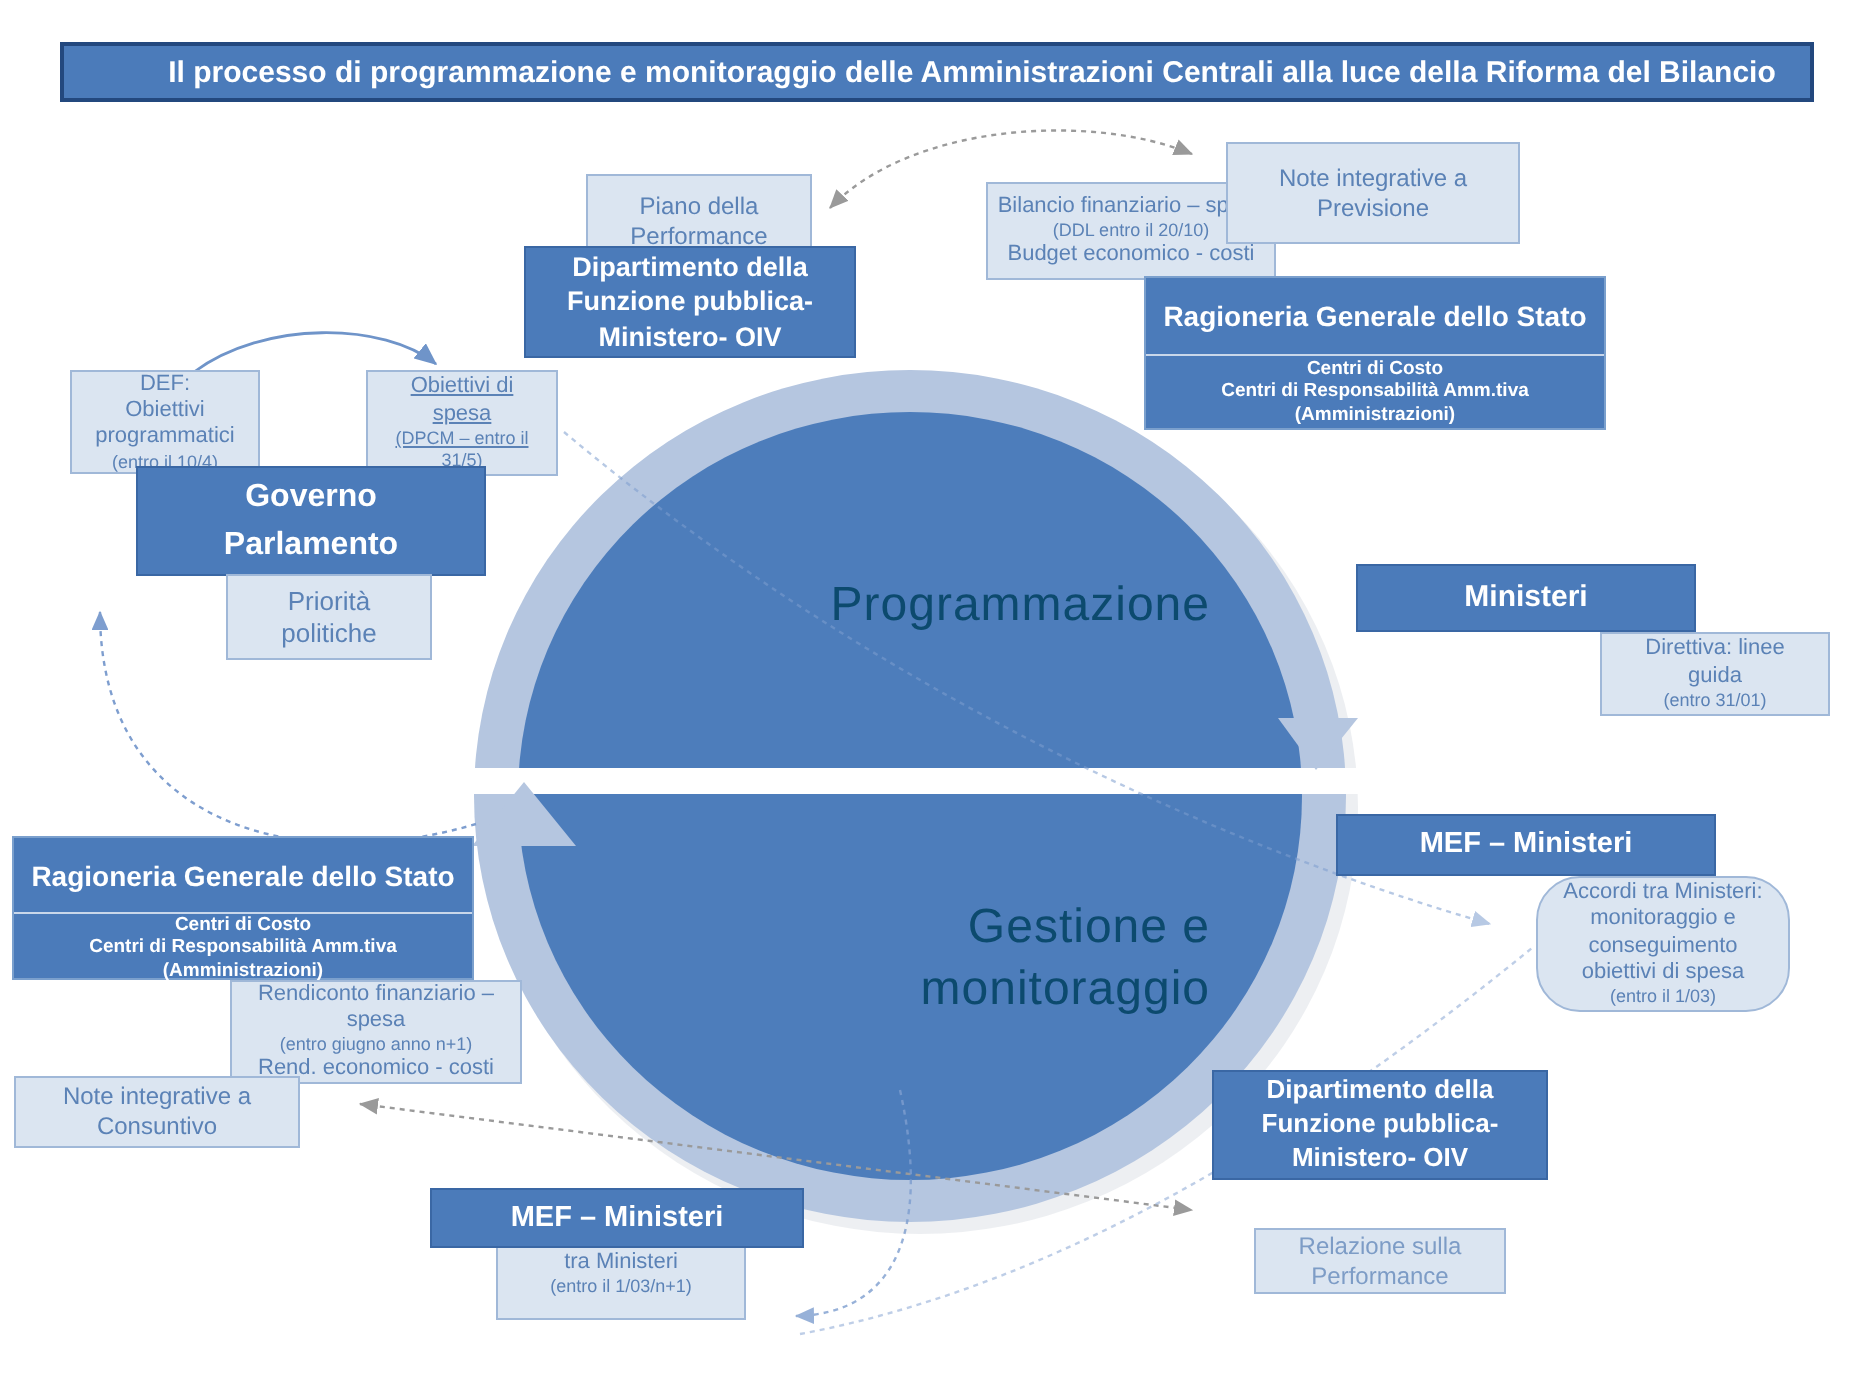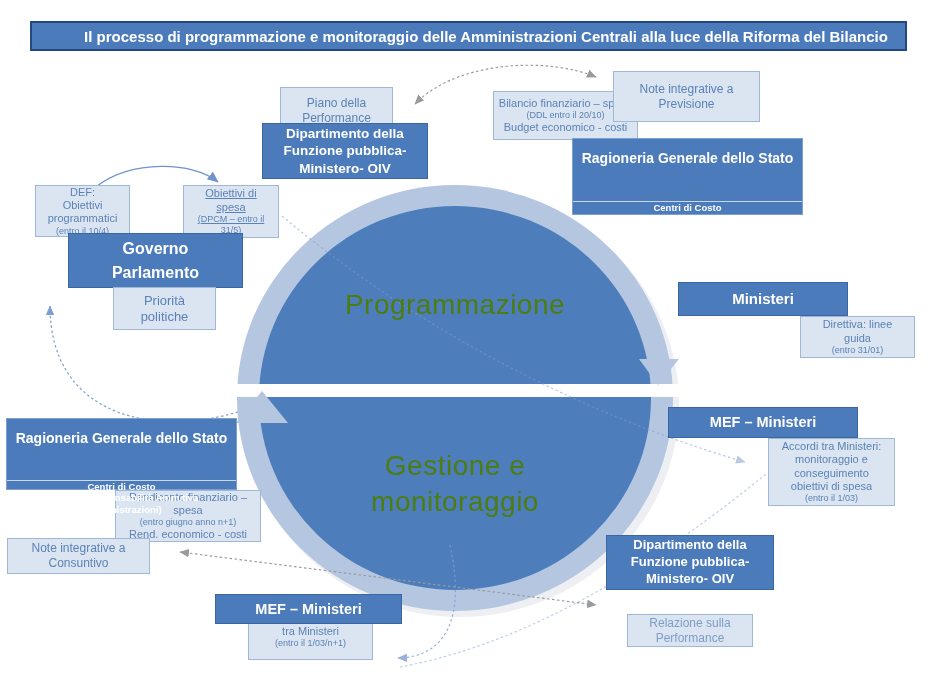--- a/index.html
+++ b/index.html
@@ -17,26 +17,26 @@
     padding-left:35px;
   }
   .box{display:flex;flex-direction:column;align-items:center;justify-content:center;
     text-align:center;white-space:pre-line;padding:1px 2px;}
   .box-light{background:#dbe5f1;border:1px solid #a0b8d8;color:#5b82b6;}
   .box-light .main{font-size:11px;line-height:1.22;}
   .box-light .note{font-size:9px;line-height:1.2;}
   .box-dark{background:#4b7bba;border:1px solid #3a67a4;color:#ffffff;font-weight:bold;}
   .box-dark .main{line-height:1.3;}
   .seg{background:#4b7bba;border:1px solid #7ba0cd;color:#ffffff;font-weight:bold;
-    display:flex;flex-direction:column;text-align:center;white-space:pre-line;gap:24px;}
+    display:flex;flex-direction:column;text-align:center;white-space:pre-line;}
   .seg .seg-title{flex:0 0 auto;display:flex;align-items:center;justify-content:center;
     font-size:14px;}
   .seg .seg-sub{flex:1 1 auto;display:flex;flex-direction:column;align-items:center;justify-content:center;
     font-size:9.5px;line-height:1.2;border-top:1px solid #c9d7ea;}
-  .circle-label{color:#4d7c0f;font-size:28px;font-weight:400;text-align:center;
+  .circle-label{color:#0c4a6e;font-size:24px;font-weight:400;text-align:right;
     white-space:pre-line;line-height:1.3;letter-spacing:.5px;}
 </style>
 </head>
 <body>
 
 <div id="stage">
 
   <svg id="diagram-svg" width="935" height="697" viewBox="0 0 935 697">
     <defs>
       <marker id="mg" markerWidth="9" markerHeight="7" refX="7.5" refY="3.5" orient="auto-start-reverse">
@@ -63,21 +63,21 @@
     <path d="M 282 216 C 430 340 600 420 745 462" fill="none" stroke="#7e9ecf" opacity="0.55" stroke-width="1.2" stroke-dasharray="2.5 2.5" marker-end="url(#mb)"></path>
     <path d="M 450 545 C 466 618 446 657 398 658" fill="none" stroke="#7e9ecf" opacity="0.8" stroke-width="1.2" stroke-dasharray="2.5 2.5" marker-end="url(#mb)"></path>
     <path d="M 400 667 C 545 640 675 548 766 474" fill="none" stroke="#7e9ecf" opacity="0.5" stroke-width="1.2" stroke-dasharray="2.5 2.5"></path>
     <path d="M 97 186 C 132 160 192 161 218 182" fill="none" stroke="#6f94c9" stroke-width="1.4" marker-end="url(#mbs)"></path>
   </svg>
 
   <div class="abs title-bar" style="left:30px;top:21px;width:877px;height:30px;">
     <span>Il processo di programmazione e monitoraggio delle Amministrazioni Centrali alla luce della Riforma del Bilancio</span>
   </div>
 
-  <div class="abs box box-light" style="left:280px;top:87px;width:113px;height:48px;">
+  <div class="abs box box-light" style="left:293px;top:87px;width:113px;height:48px;">
     <div class="main" style="font-size:12px;">Piano della
 Performance</div>
   </div>
 
   <div class="abs box box-dark" style="left:262px;top:123px;width:166px;height:56px;font-size:13.5px;">
     <div class="main">Dipartimento della
 Funzione pubblica-
 Ministero- OIV</div>
   </div>
 
@@ -126,21 +126,21 @@
   <div class="abs box box-light" style="left:800px;top:316px;width:115px;height:42px;">
     <div class="main">Direttiva: linee
 guida</div>
     <div class="note">(entro 31/01)</div>
   </div>
 
   <div class="abs box box-dark" style="left:678px;top:282px;width:170px;height:34px;font-size:15px;">
     <div class="main">Ministeri</div>
   </div>
 
-  <div class="abs box box-light" style="left:768px;top:438px;width:127px;height:68px;">
+  <div class="abs box box-light" style="left:768px;top:438px;width:127px;height:68px;border-radius:22px;">
     <div class="main">Accordi tra Ministeri:
 monitoraggio e
 conseguimento
 obiettivi di spesa</div>
     <div class="note">(entro il 1/03)</div>
   </div>
 
   <div class="abs box box-dark" style="left:668px;top:407px;width:190px;height:31px;font-size:14.5px;">
     <div class="main">MEF – Ministeri</div>
   </div>

